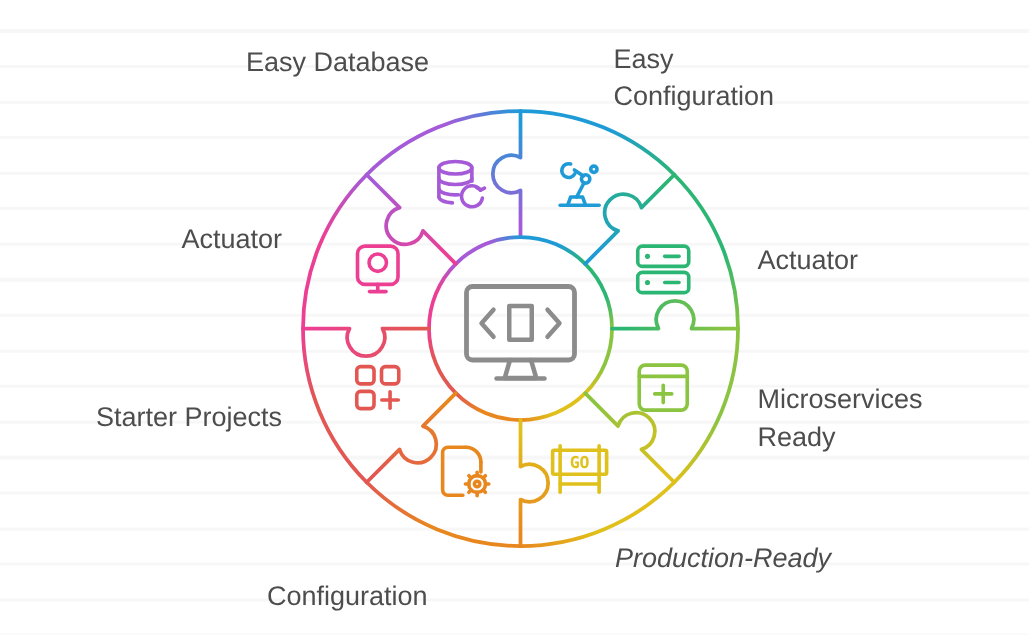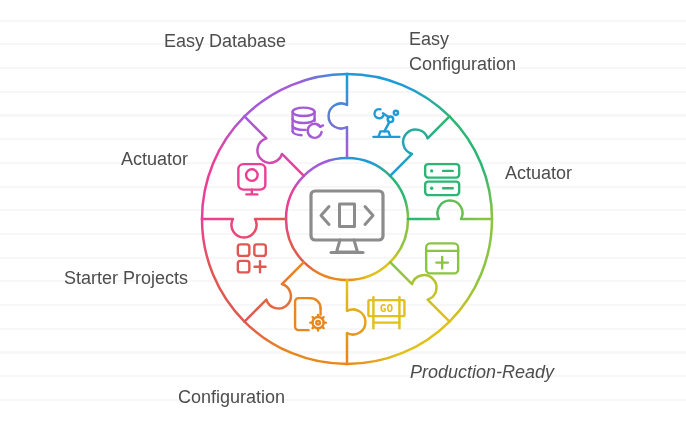--- a/index.html
+++ b/index.html
@@ -261,20 +261,24 @@
     <span>Easy Database</span><br>
   </div>
   <div class="lbl" style="left:409px;top:27px;">
     <span>Easy</span><br>
     <span>Configuration</span>
   </div>
   <div class="lbl" style="left:505px;top:136px;">
     <br>
     <span>Actuator</span>
   </div>
+  <div class="lbl" style="left:505px;top:254px;">
+    <span>Microservices</span><br>
+    <span>Ready</span>
+  </div>
   <div class="lbl" style="left:410px;top:360px;font-style:italic;">
     <span>Production-Ready</span>
   </div>
   <div class="lbl r" style="right:401px;top:360px;">
     <br>
     <span>Configuration</span>
   </div>
   <div class="lbl r" style="right:498px;top:147px;">
     <span>Actuator</span>
   </div>

